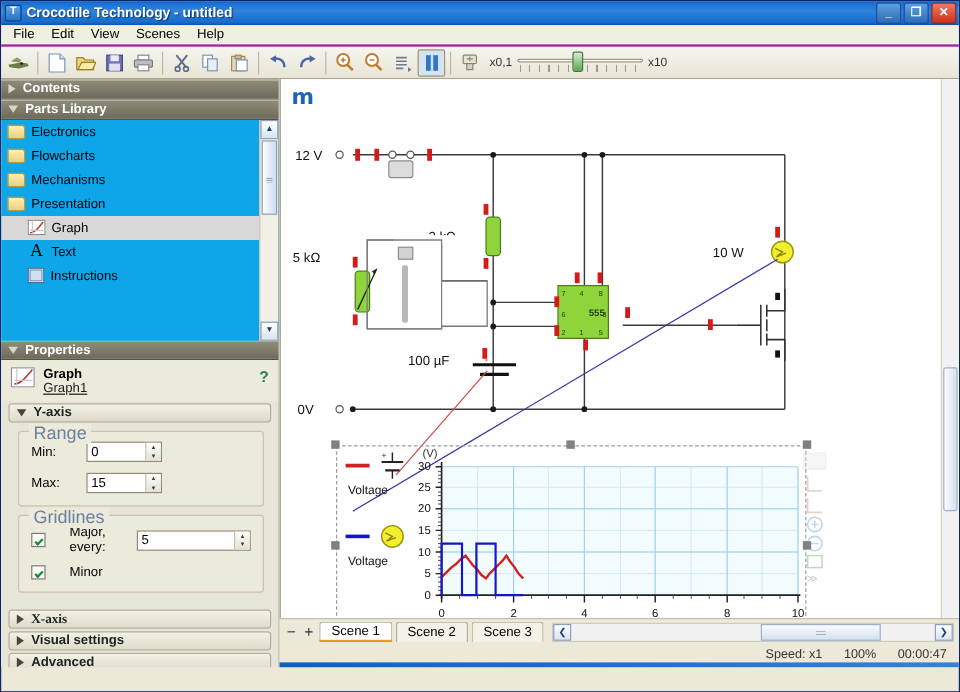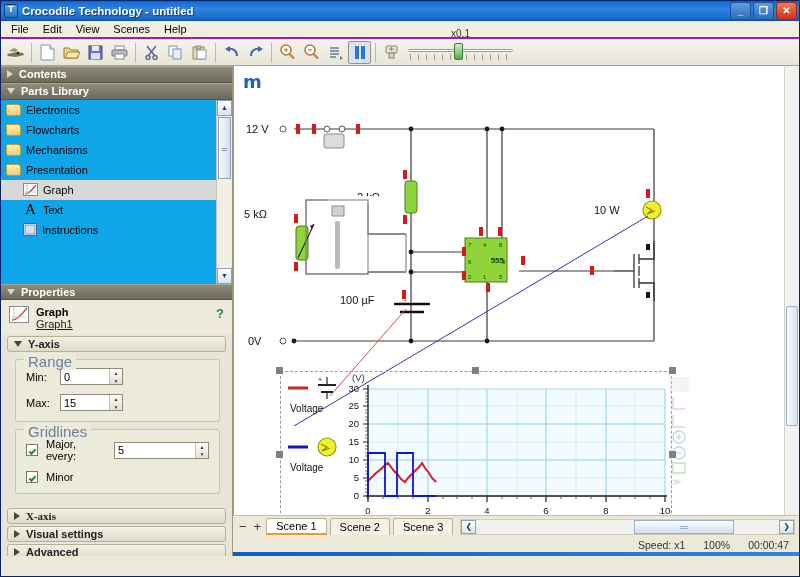--- a/index.html
+++ b/index.html
@@ -39,21 +39,21 @@
     background:#f1efe2;border-bottom:2px solid #a21caf;}
   .menuitem{padding:1px 6px;font-size:11px;color:#000;}
 
   
   .toolbar{height:27px;display:flex;align-items:center;gap:1px;padding:0 3px;
     background:linear-gradient(to bottom,#f6f5ee,#e8e5d6); border-bottom:1px solid #a9a48f;}
   .tbtn{width:23px;height:23px;display:flex;align-items:center;justify-content:center;
     border:1px solid transparent;border-radius:2px;}
   .tbtn.active{border-color:#9a9478;background:#d6e3f3;}
   .tsep{width:1px;height:19px;background:#bdb9a5;margin:0 3px;}
-  .speedwrap{display:flex;align-items:center;gap:4px;margin-left:4px;font-size:10px;color:#333;flex-direction:column;}
+  .speedwrap{display:flex;align-items:center;gap:4px;margin-left:4px;font-size:10px;color:#333;}
   .slider{position:relative;width:105px;height:18px;}
   .slider .track{position:absolute;top:6px;left:0;right:0;height:3px;
     background:#fff;border:1px solid #9e9a86;border-radius:2px;}
   .slider .ticks{position:absolute;top:11px;left:2px;right:2px;height:6px;
     background:repeating-linear-gradient(to right,#9e9a86 0 1px,transparent 1px 8px);}
   .slider .knob{position:absolute;left:46px;top:0px;width:9px;height:17px;border-radius:2px;
     background:linear-gradient(to bottom,#d6ebd0,#5aa84e);border:1px solid #3f7a36;}
 
   
   .main{display:flex;height:490px;}
@@ -93,21 +93,21 @@
 
   .acc{height:16px;margin:2px 6px 0 6px;display:flex;align-items:center;gap:6px;padding-left:6px;
     background:linear-gradient(to bottom,#f3f1e6,#dedbcb);border:1px solid #b5b09a;border-radius:3px;
     font-weight:bold;font-size:11px;color:#222;}
   .acc .tri-r{border-left-color:#4a4636;}
   .acc .tri-d{border-top-color:#4a4636;}
   .grp{margin:7px 12px 0 14px;border:1px solid #c8c4b2;border-radius:3px;padding:8px 10px 10px 10px;
     position:relative;background:#eceada;}
   .grp .cap{position:absolute;top:-7px;left:8px;background:#eceada;padding:0 4px;
     color:#6b7f9e;font-size:15px;}
-  .row{display:flex;align-items:center;gap:8px;margin-bottom:9px;}
+  .row{display:flex;align-items:center;gap:20px;margin-bottom:9px;}
   .row:last-child{margin-bottom:0;}
   .lbl{font-size:11px;}
   .spin{display:flex;height:17px;border:1px solid #8f8b78;background:#fff;}
   .spin input{border:0;outline:0;width:48px;padding:0 3px;font-size:11px;
     font-family:"Liberation Sans",sans-serif;background:transparent;}
   .spin .btns{width:13px;border-left:1px solid #c5c1b0;display:flex;flex-direction:column;
     background:linear-gradient(to bottom,#fdfdfb,#e4e1d2);}
   .spin .btns div{flex:1;display:flex;align-items:center;justify-content:center;font-size:5px;color:#3a3a3a;}
   .spin.wide input{width:80px;}
   .cbx{width:12px;height:12px;border:1px solid #7b7867;background:#fff;position:relative;flex:0 0 auto;}

